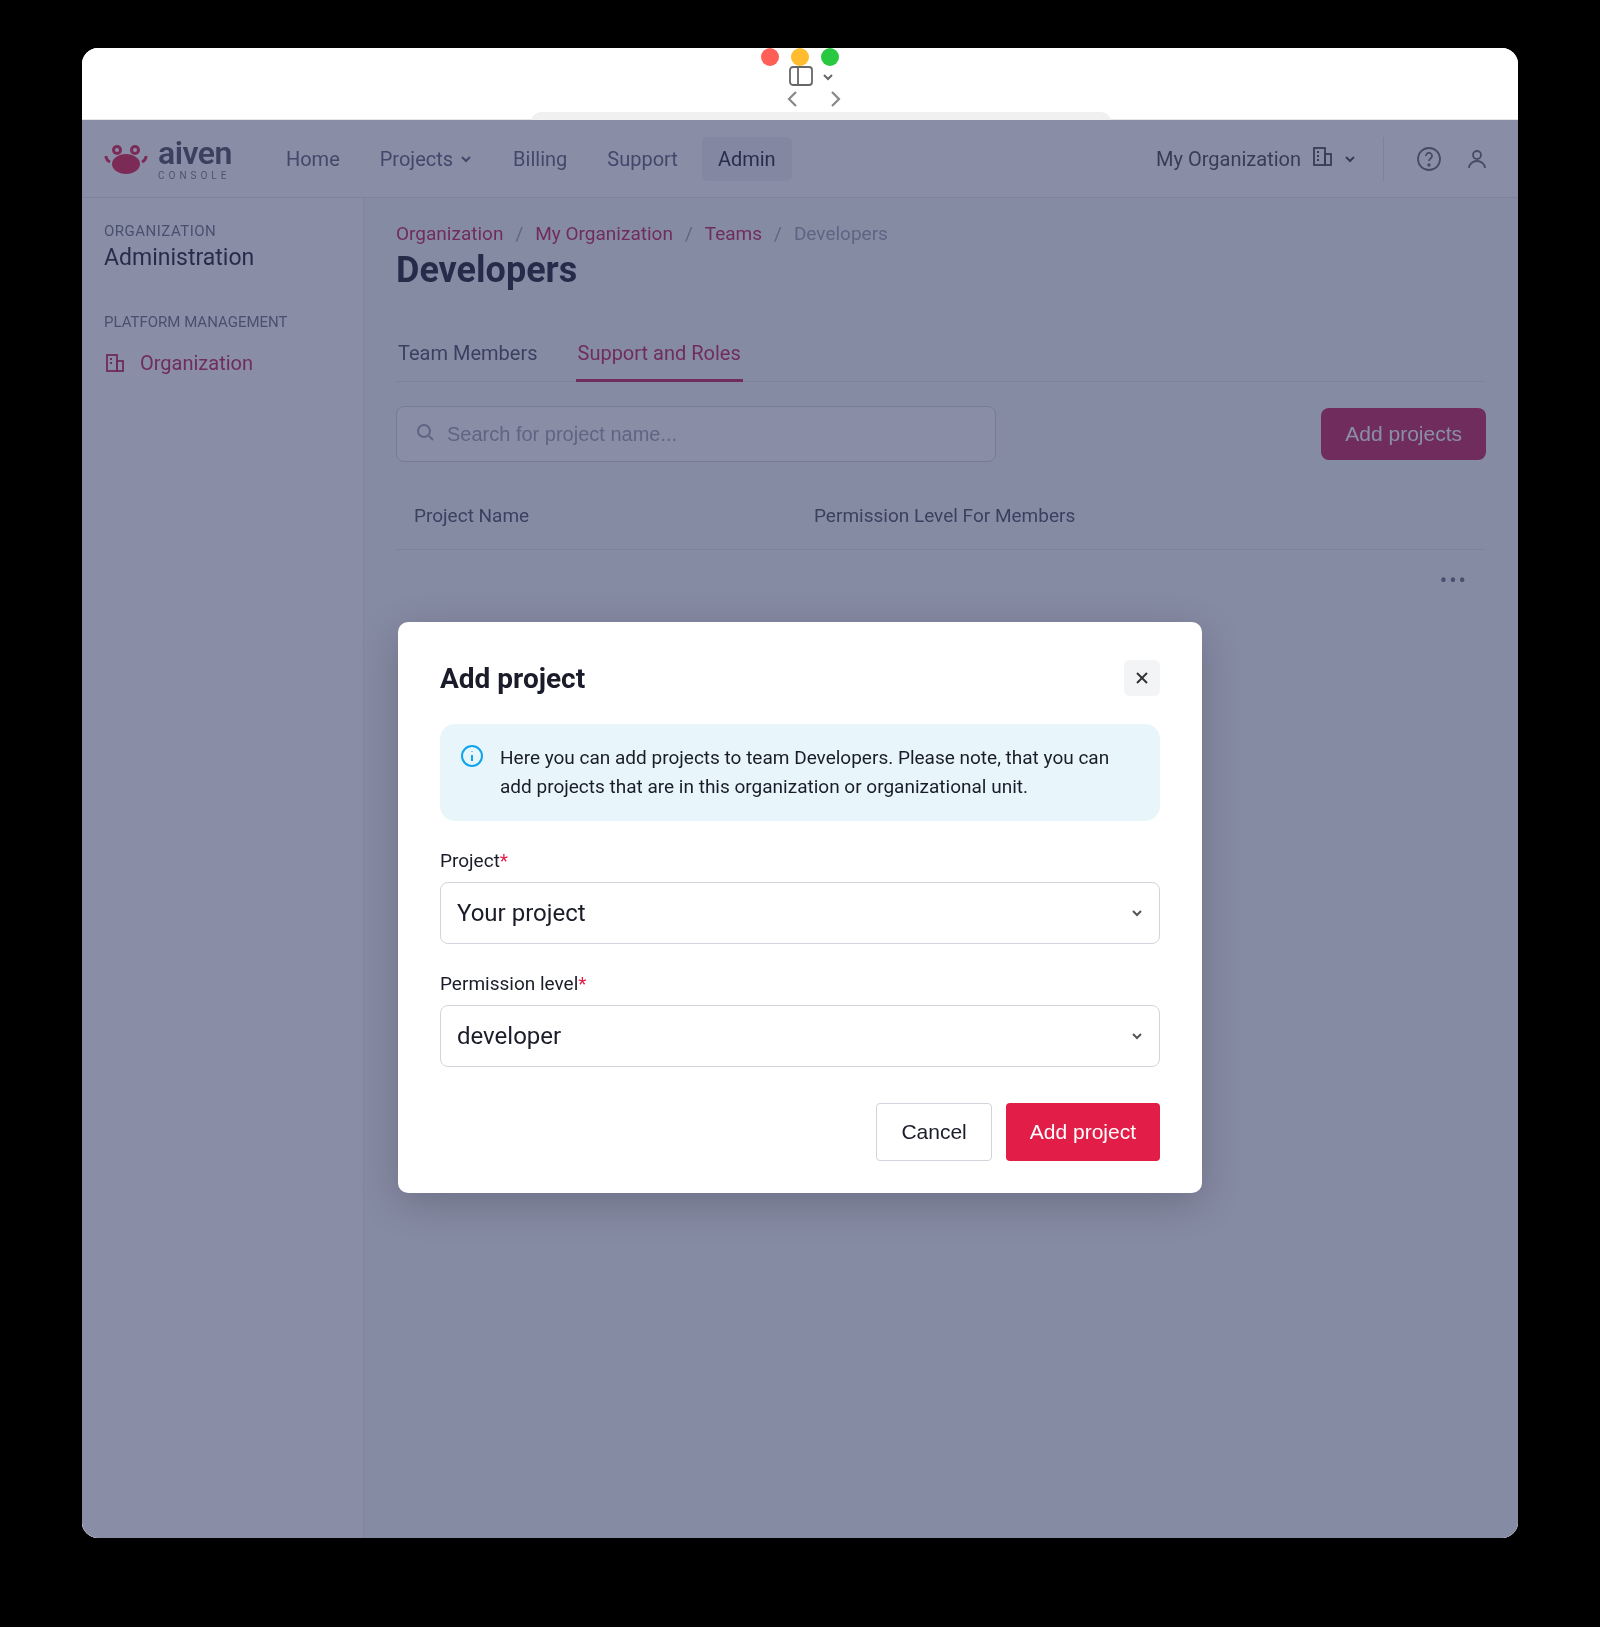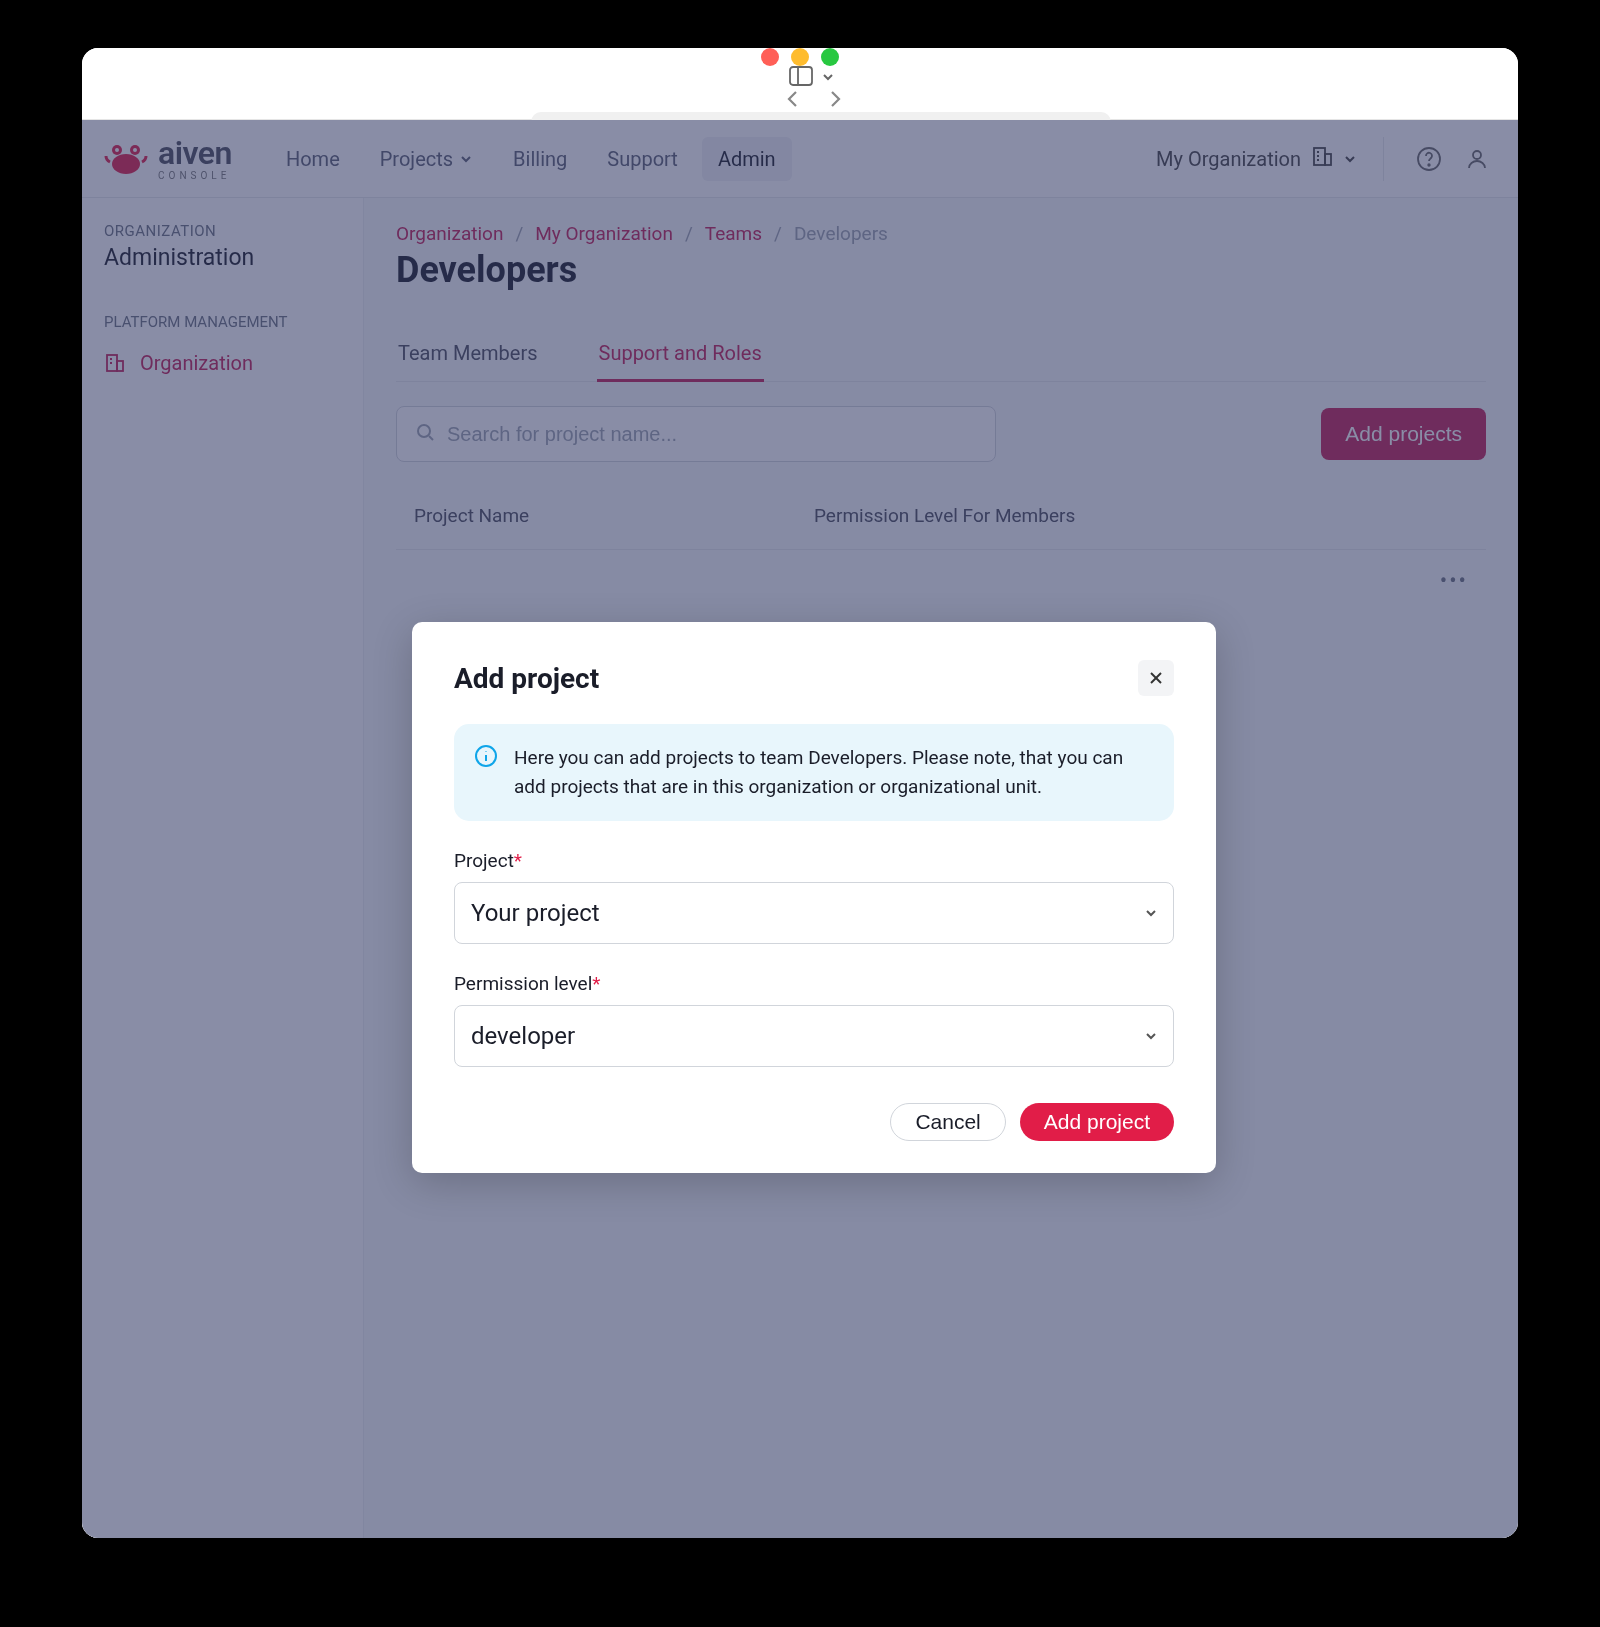--- a/index.html
+++ b/index.html
@@ -48,48 +48,48 @@
     .side-title { font-size: 23px; color: #1a1d29; margin-top: 4px; }
     .side-section { padding: 22px 22px 10px; font-size: 15px; color: #6b7280; }
     .side-item { display: flex; align-items: center; gap: 14px; padding: 10px 22px; font-size: 20px; color: #4a4d5c; cursor: pointer; }
     .side-item.active { color: #c21e56; }
     .side-icon { width: 22px; height: 22px; display: flex; align-items: center; justify-content: center; }
 
     .main { flex: 1; padding: 24px 32px; }
     .crumbs { display: flex; gap: 12px; align-items: center; font-size: 19px; color: #9ca3af; }
     .crumb-link { color: #c21e56; cursor: pointer; }
     .page-title { font-size: 36px; font-weight: 700; color: #1a1d29; margin-top: 4px; }
-    .tabs { display: flex; gap: 57px; margin-top: 36px; border-bottom: 1px solid #e5e7eb; }
+    .tabs { display: flex; gap: 36px; margin-top: 36px; border-bottom: 1px solid #e5e7eb; }
     .tab { padding: 14px 2px; font-size: 20px; color: #4a4d5c; cursor: pointer; border-bottom: 3px solid transparent; margin-bottom: -1px; }
     .tab.active { color: #c21e56; border-bottom-color: #c21e56; }
     .toolbar { display: flex; align-items: center; margin-top: 24px; }
     .search { width: 600px; height: 56px; border: 1px solid #d1d5db; border-radius: 8px; display: flex; align-items: center; padding: 0 18px; color: #9ca3af; background: #fff; }
     .search input { border: none; outline: none; font-size: 20px; width: 100%; background: transparent; color: #333; }
     .search input::placeholder { color: #9ca3af; }
     .add-btn { margin-left: auto; background: #c21e56; color: #fff; padding: 14px 24px; border-radius: 8px; font-size: 21px; border: none; cursor: pointer; }
     .table { margin-top: 20px; }
     .thead { display: flex; padding: 22px 18px; font-size: 19px; color: #4a4d5c; border-bottom: 1px solid #e5e7eb; }
     .th1 { width: 400px; }
     .trow { display: flex; padding: 18px; align-items: center; }
     .dots { margin-left: auto; color: #6b7280; letter-spacing: 2px; cursor: pointer; font-size: 22px; }
 
     
-    .modal { position: absolute; top: 502px; left: 50%; transform: translateX(-50%); width: 804px; background: #fff; border-radius: 10px; z-index: 50; padding: 38px 42px 32px; box-shadow: 0 10px 40px rgba(0,0,0,0.2); margin-left: 14px; }
+    .modal { position: absolute; top: 502px; left: 50%; transform: translateX(-50%); width: 804px; background: #fff; border-radius: 10px; z-index: 50; padding: 38px 42px 32px; box-shadow: 0 10px 40px rgba(0,0,0,0.2); }
     .modal-head { display: flex; align-items: center; justify-content: space-between; }
     .modal-title { font-size: 28px; font-weight: 700; color: #1a1d29; }
     .close-btn { width: 36px; height: 36px; background: #f3f4f6; border-radius: 6px; display: flex; align-items: center; justify-content: center; cursor: pointer; color: #333; font-size: 20px; }
     .info-box { margin-top: 28px; background: #e8f6fc; border-radius: 15px; padding: 20px; display: flex; gap: 16px; color: #1a1d29; font-size: 19px; line-height: 1.5; }
     .info-icon { flex-shrink: 0; width: 24px; height: 24px; color: #0ea5e9; }
     .field { margin-top: 28px; }
     .label { font-size: 19px; color: #1a1d29; }
     .req { color: #e11d48; }
     .select { margin-top: 10px; height: 62px; border: 1px solid #d1d5db; border-radius: 8px; display: flex; align-items: center; padding: 8px 16px; font-size: 24px; color: #1a1d29; position: relative; cursor: pointer; }
     .select .chev { position: absolute; right: 14px; color: #555; }
     .modal-actions { display: flex; justify-content: flex-end; gap: 14px; margin-top: 36px; }
-    .btn { height: 38px; padding: 0 24px; border-radius: 20px; font-size: 21px; cursor: pointer; display: flex; align-items: center; }
+    .btn { height: 58px; padding: 0 24px; border-radius: 4px; font-size: 21px; cursor: pointer; display: flex; align-items: center; }
     .btn-sec { background: #fff; border: 1px solid #d1d5db; color: #1a1d29; }
     .btn-pri { background: #e11d48; border: none; color: #fff; font-weight: 500; }
   </style>
 </head>
 <body>
 
 <div class="frame">
 
   <div class="browser-chrome">
     <div class="traffic-lights">

